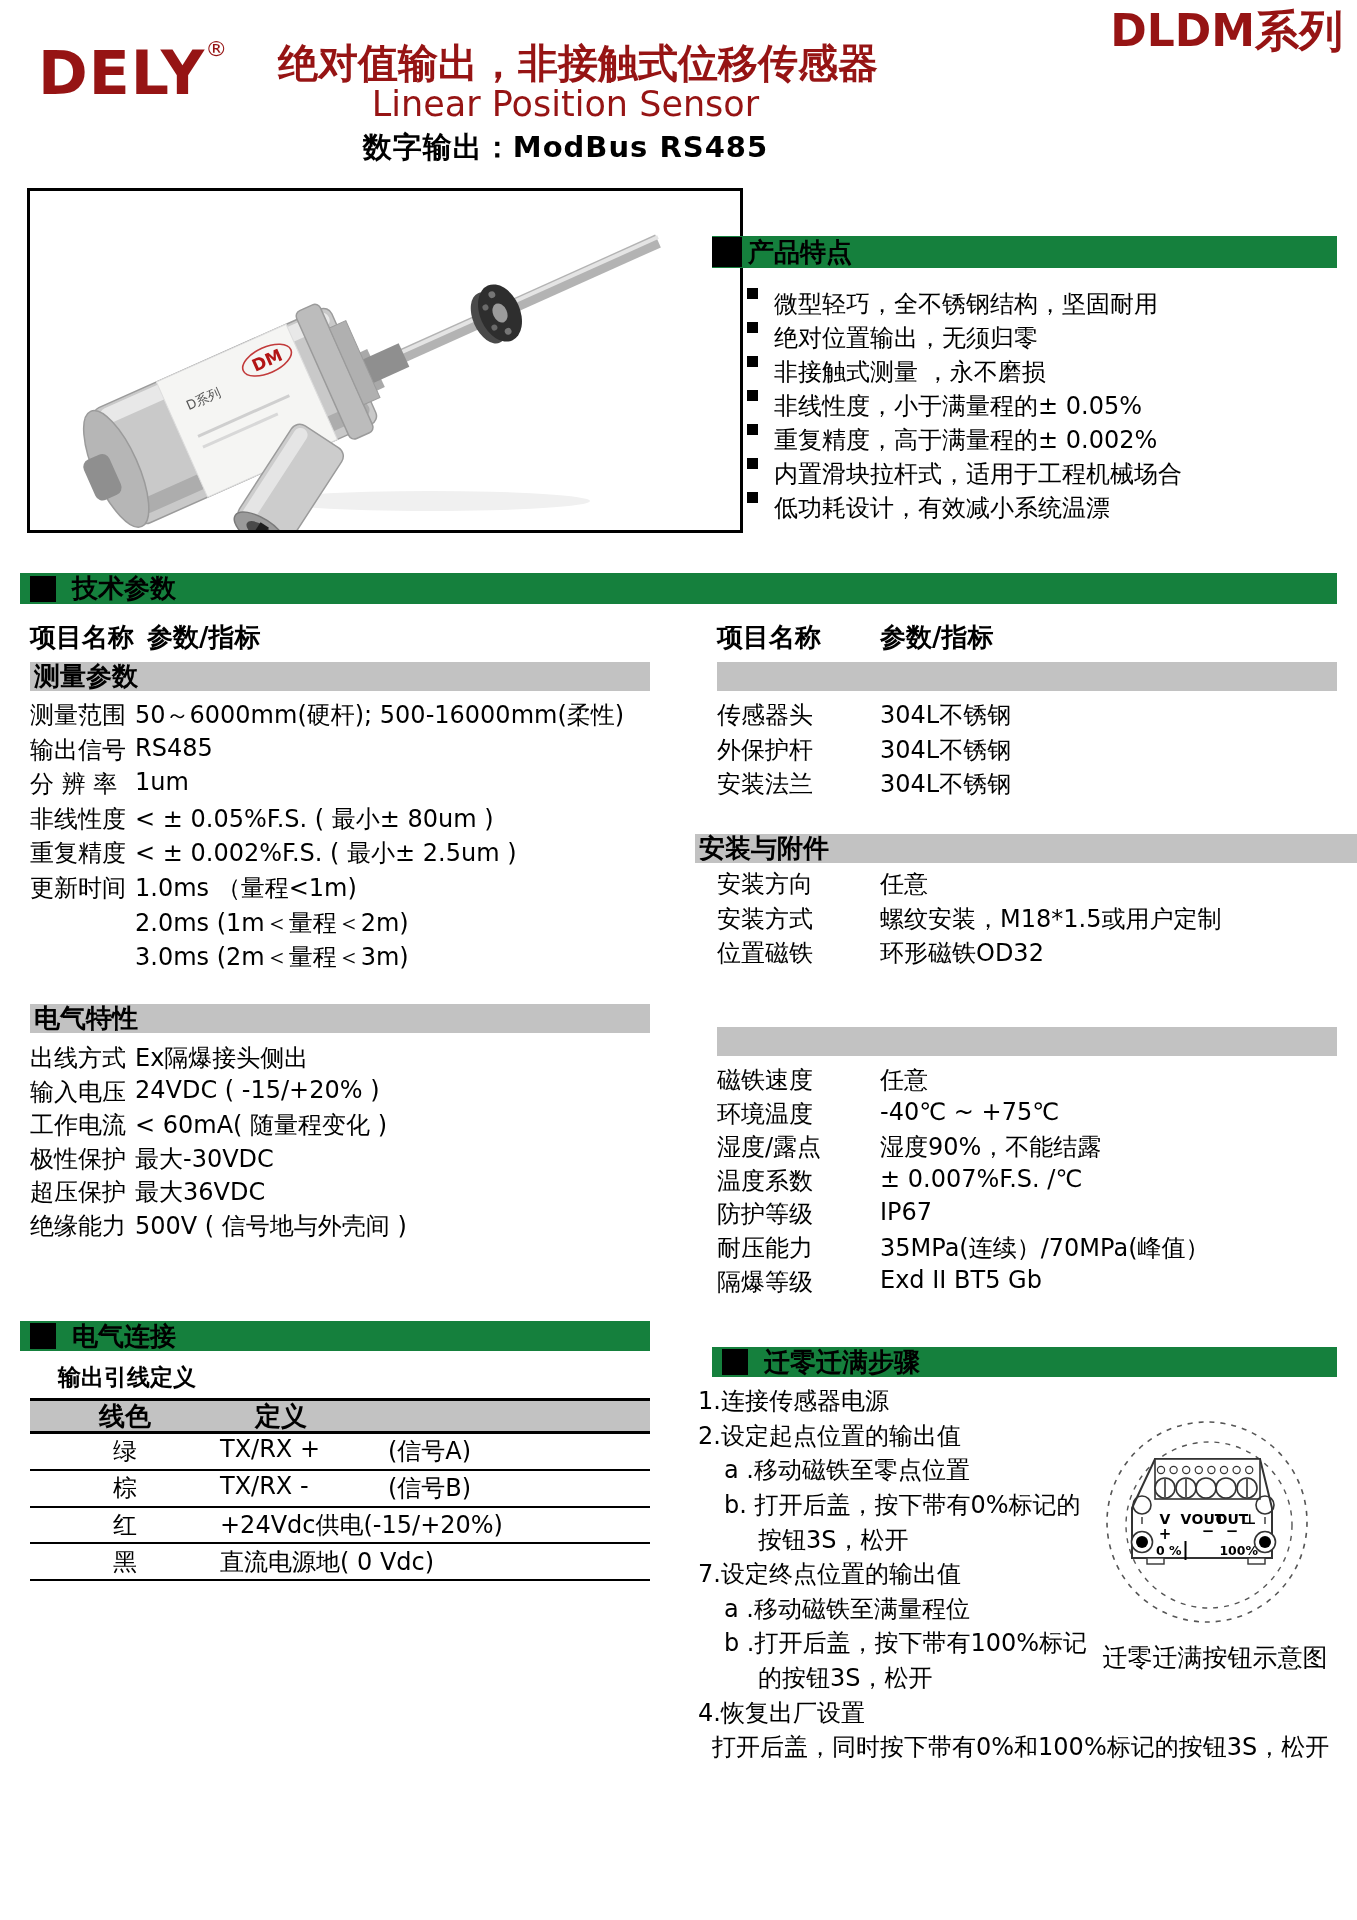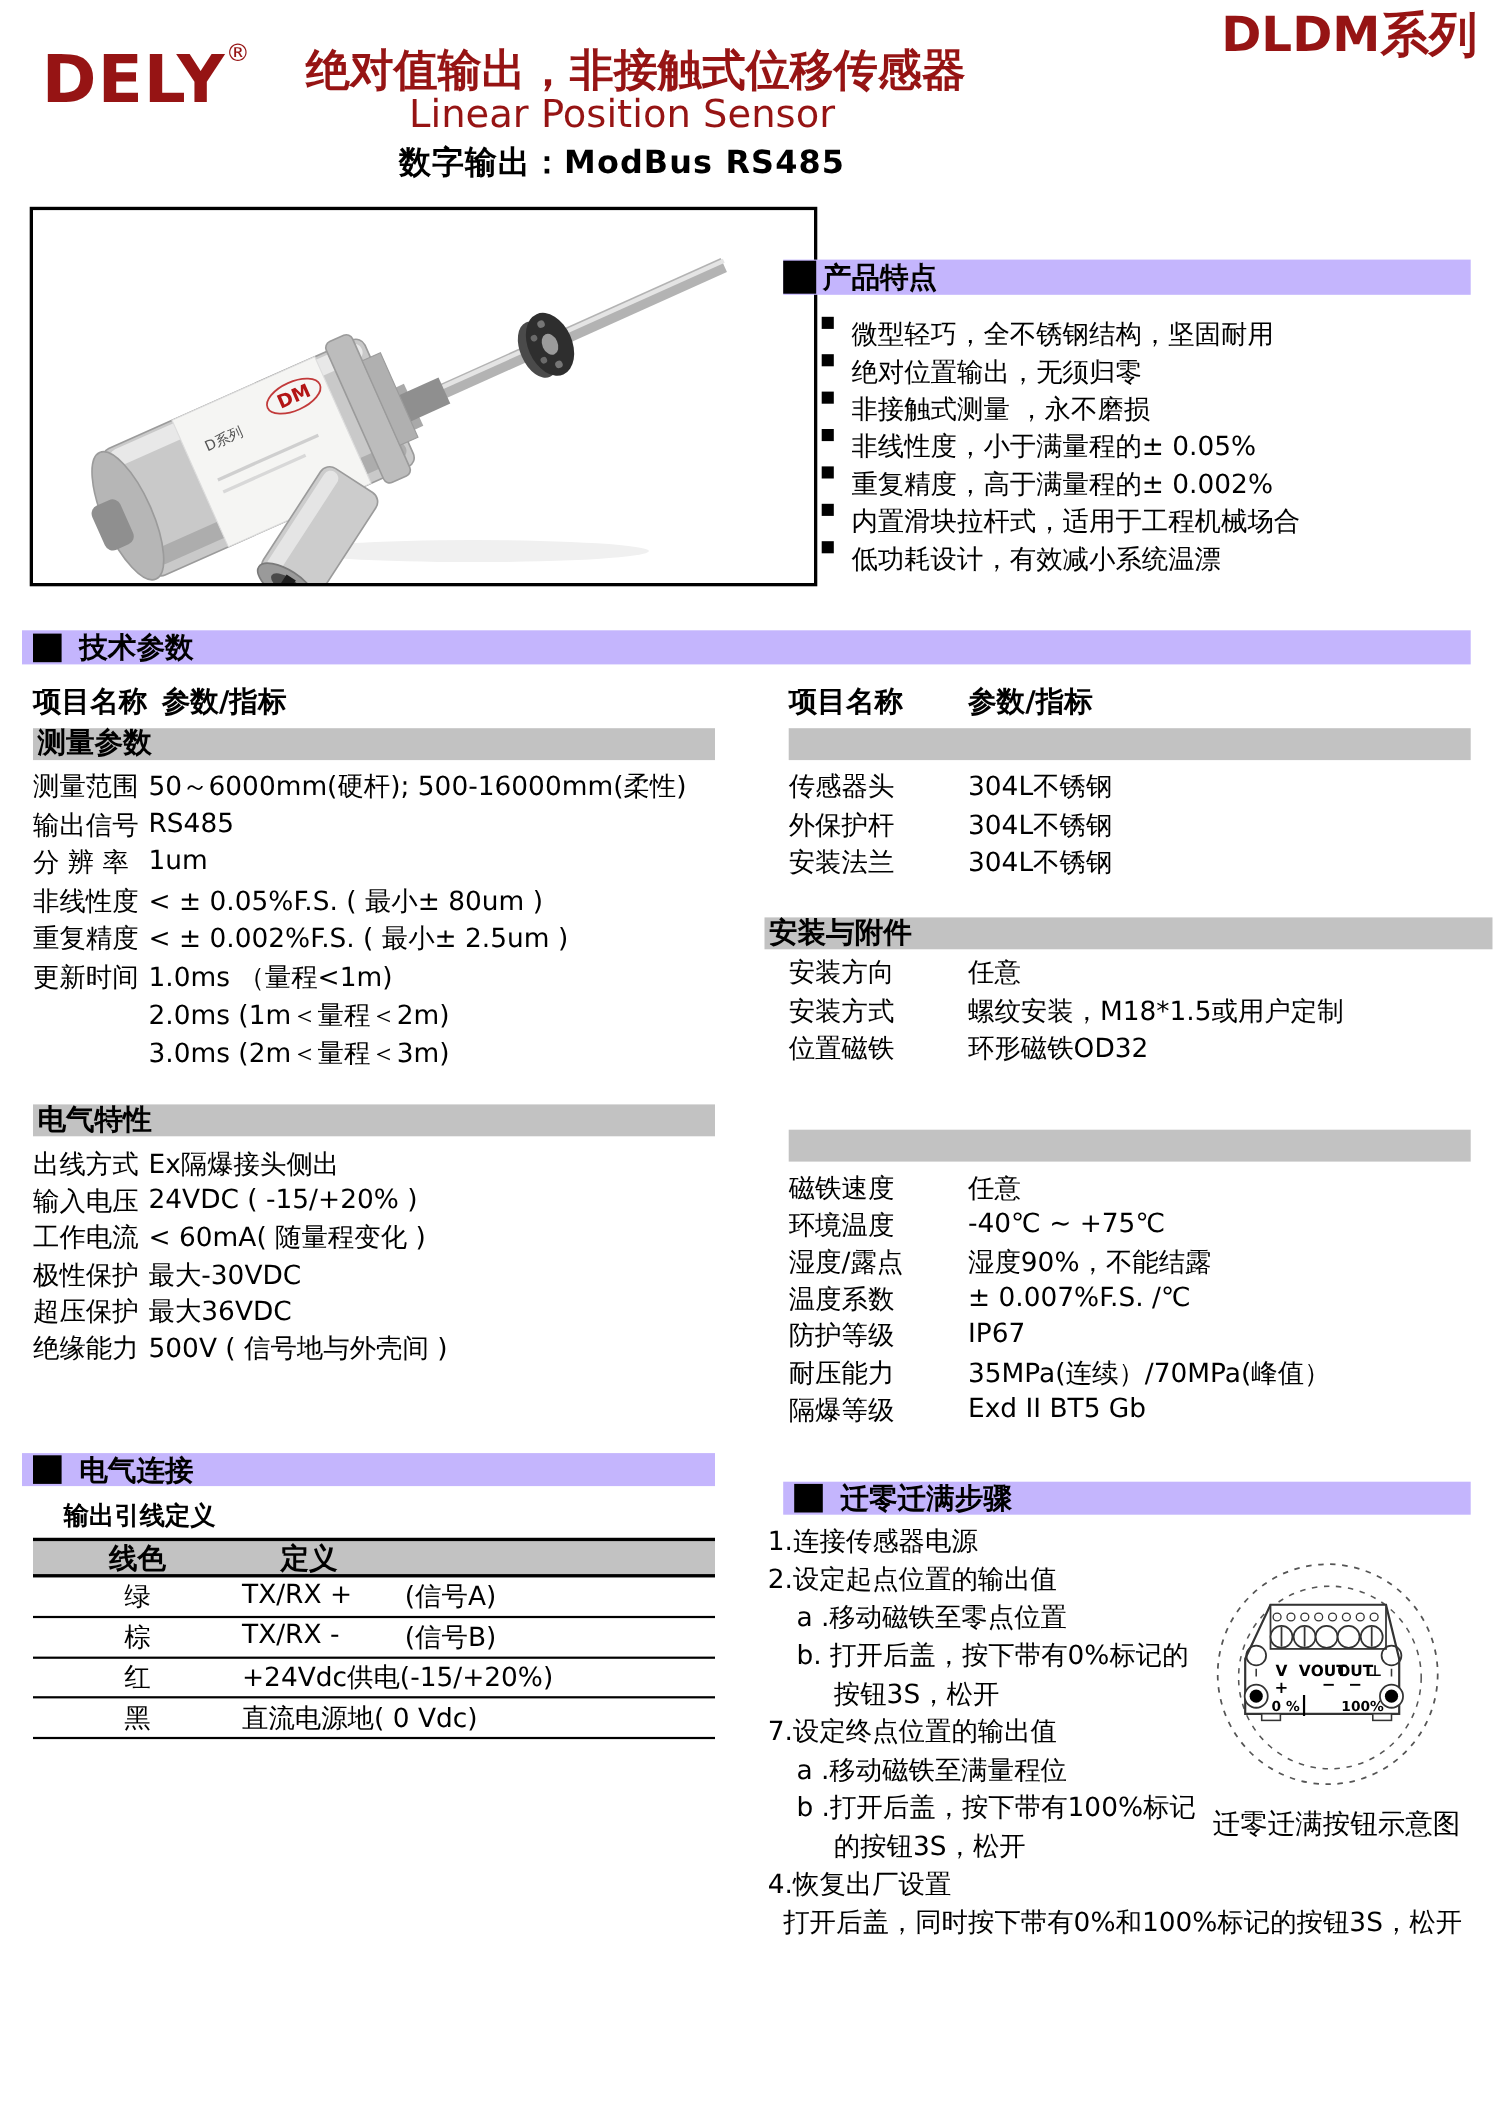--- a/index.html
+++ b/index.html
@@ -11,21 +11,21 @@
   .logo sup{font-size:22px;font-weight:400;vertical-align:38px}
   .series{position:absolute;right:14px;top:2px;font-size:44px;font-weight:700;color:#961414}
   .title-cn{position:absolute;left:278px;top:36px;width:575px;font-size:40px;font-weight:700;color:#961414;text-align:center;white-space:nowrap}
   .title-en{position:absolute;left:278px;top:84px;width:575px;font-size:35px;font-weight:500;color:#961414;text-align:center}
   .subtitle{position:absolute;left:278px;top:128px;width:575px;font-size:29px;font-weight:700;color:#000;text-align:center;letter-spacing:1px}
 
   
   .photo-frame{position:absolute;left:27px;top:188px;width:716px;height:345px;border:3px solid #000;box-sizing:border-box;background:#fff}
 
   
-  .secbar{position:absolute;background:#c4b5fd;display:flex;align-items:center;font-size:26px;font-weight:600}
+  .secbar{position:absolute;background:#15803d;display:flex;align-items:center;font-size:26px;font-weight:600}
   .secbar .sq{width:26px;height:26px;background:#000;margin:0 16px 0 10px;flex:0 0 auto}
   #features-bar{left:712px;top:236px;width:625px;height:32px}
   #features-bar .sq{width:30px;height:30px;margin:0 6px 0 0}
   #tech-bar{left:20px;top:573px;width:1317px;height:31px}
   #conn-bar{left:20px;top:1321px;width:630px;height:30px}
   #calib-bar{left:712px;top:1347px;width:625px;height:30px}
 
   .gbar{position:absolute;background:#c2c2c2;height:29px;line-height:29px;font-size:26px;font-weight:700;padding-left:4px;box-sizing:border-box}
   #measure-bar{left:30px;top:662px;width:620px}
   #material-bar{left:717px;top:662px;width:620px}
@@ -57,21 +57,21 @@
 
   
   #conn-subhead{position:absolute;left:58px;top:1362px;font-size:23px;font-weight:600}
   #wire-table{position:absolute;left:30px;top:1398px;width:620px}
   .wt-head{display:flex;align-items:center;height:30px;background:#c2c2c2;border-top:3px solid #000;border-bottom:3px solid #000;font-size:26px;font-weight:600}
   .wt-row{display:flex;align-items:center;height:34.8px;border-bottom:2px solid #000;font-size:24px}
   .wt-c1{flex:0 0 190px;text-align:center}
   .wt-head .wt-c2{padding-left:35px}
   .wt-row .wt-c2{display:flex}
   .wt-sig{min-width:132px}
-  .wt-note{margin-left:16px}
+  .wt-note{margin-left:36px}
 
   
   #steps{position:absolute;left:698px;top:1384px;width:650px}
   .step{display:flex;align-items:center;height:34.6px;font-size:24px;white-space:nowrap}
   .ind1{padding-left:26px}.ind2{padding-left:60px}.ind3{padding-left:14px}
 
   
   #calib-diagram{position:absolute;left:1090px;top:1408px}
   #calib-caption{position:absolute;left:1083px;top:1641px;width:264px;text-align:center;font-size:25px;font-weight:500;white-space:nowrap}
 </style>

